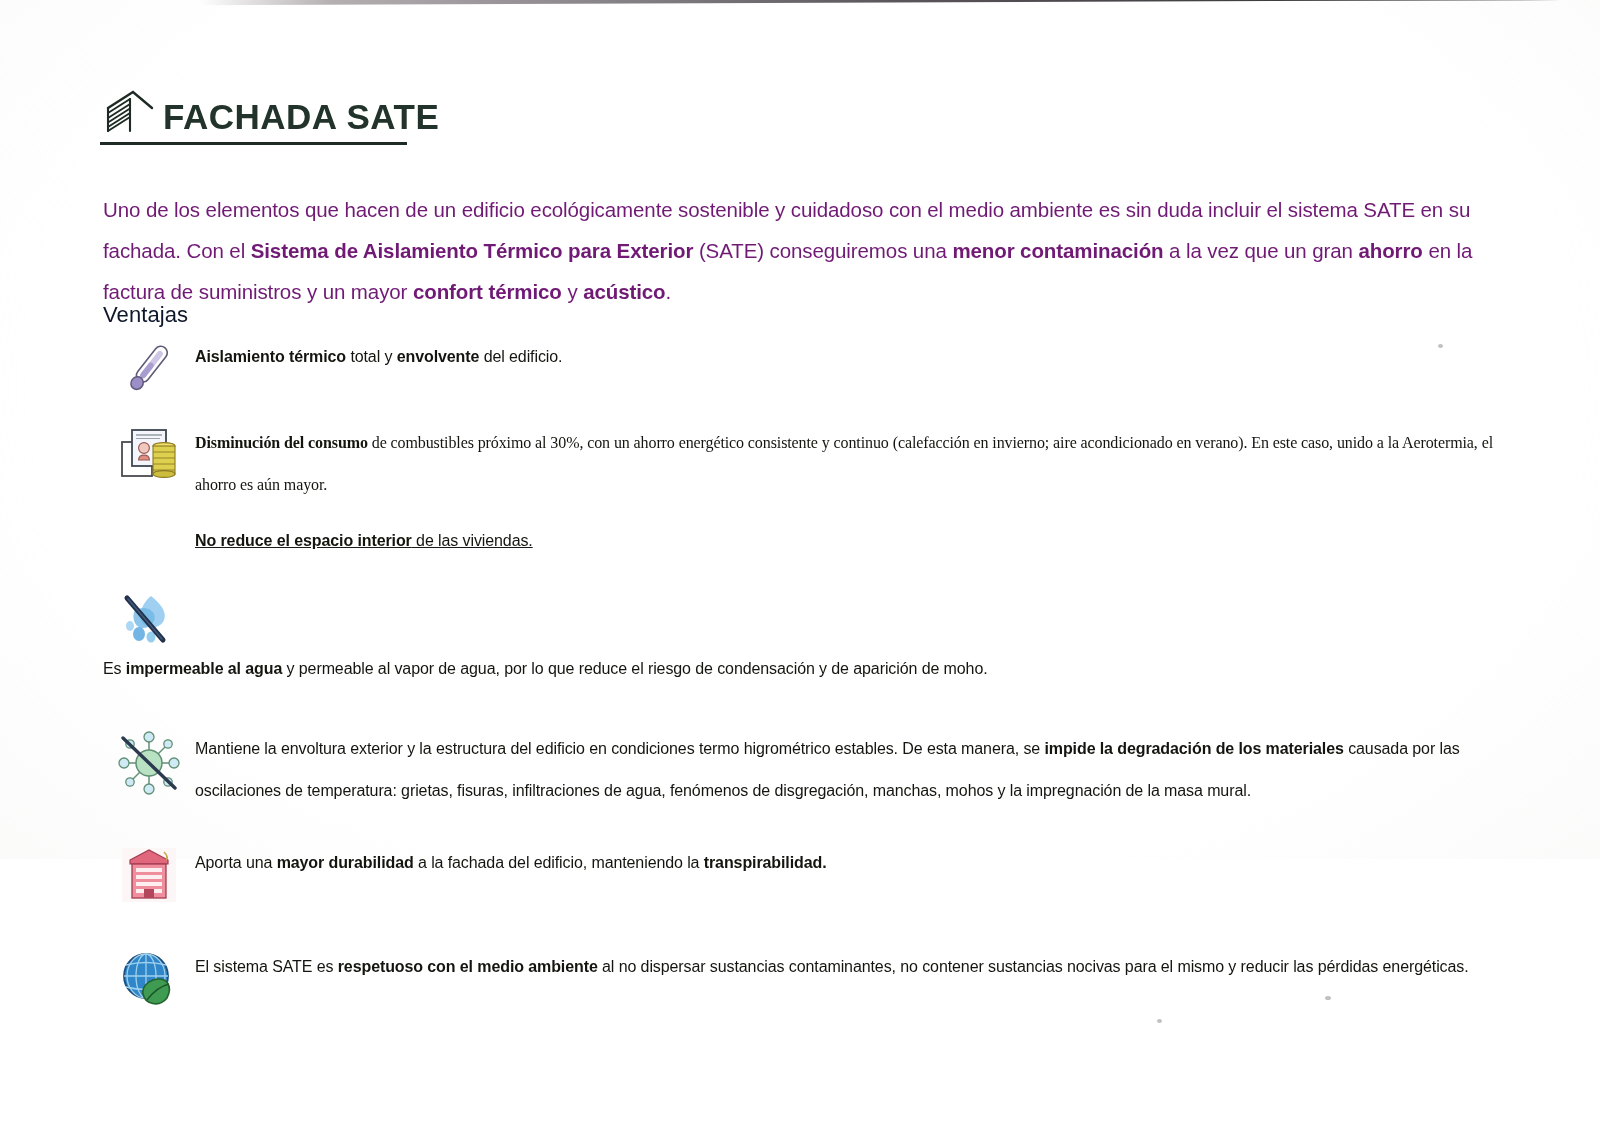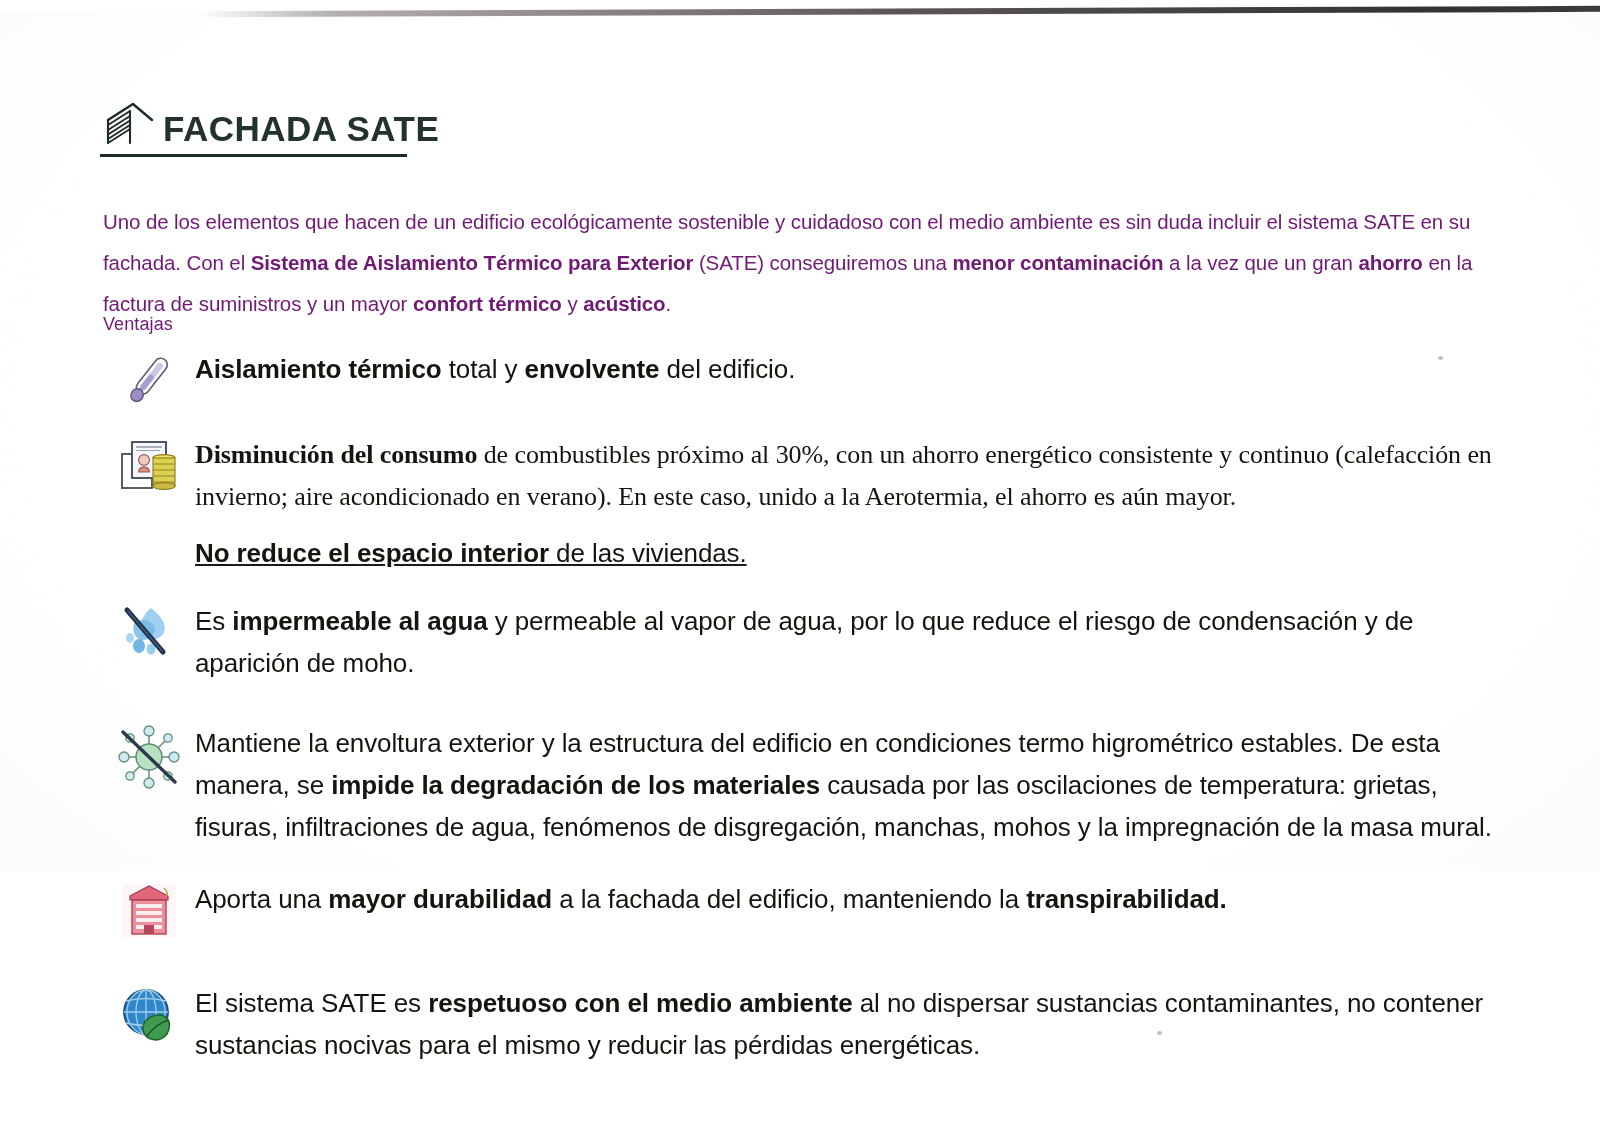--- a/index.html
+++ b/index.html
@@ -47,21 +47,21 @@
     position: absolute;
     background: #8f8d8a;
     border-radius: 50%;
     opacity: .55;
     pointer-events: none;
   }
 
   
   .page {
     position: absolute;
-    left: 0; top: 12px;
+    left: 0; top: 0;
     width: 1600px;
     height: 859px;
   }
 
   
   .title-row {
     position: absolute;
     left: 103px;
     top: 88px;
     display: flex;
@@ -105,22 +105,22 @@
     text-align: left;
     letter-spacing: -0.1px;
   }
   .intro b { font-weight: bold; }
 
   
   .section-heading {
     position: absolute;
     left: 103px;
     top: 302px;
-    font-size: 18px;
-    color: #701a75;
+    font-size: 22px;
+    color: #0f172a;
     letter-spacing: 0.1px;
   }
 
   
   .adv-list {
     position: absolute;
     left: 103px;
     top: 336px;
     width: 1400px;
   }
@@ -133,32 +133,32 @@
     flex: 0 0 auto;
     width: 92px;
     min-height: 1px;
     display: flex;
     justify-content: center;
     padding-top: 2px;
   }
   .adv-icon svg { display: block; }
   .adv-text {
     flex: 1 1 auto;
-    font-size: 26px;
+    font-size: 16px;
     line-height: 42px;
     color: #15150f;
     letter-spacing: -0.1px;
   }
   .adv-text b { font-weight: bold; }
 
   
   .item-thermal    { margin-top: 0px;  }
   .item-consumo    { margin-top: 26px; font-family: Liberation Serif, serif; }
   .item-espacio    { margin-top: 14px; text-decoration: underline; }
-  .item-agua       { margin-top: 26px; }
+  .item-agua       { margin-top: 26px; flex-direction: column; }
   .item-durabilidad{ margin-top: 30px; }
   .item-degradacion{ margin-top: 38px; }
   .item-ambiente   { margin-top: 42px; }
 </style>
 </head>
 <body>
 
 <div class="page">
 
   <div class="scan-edge-top"></div>

